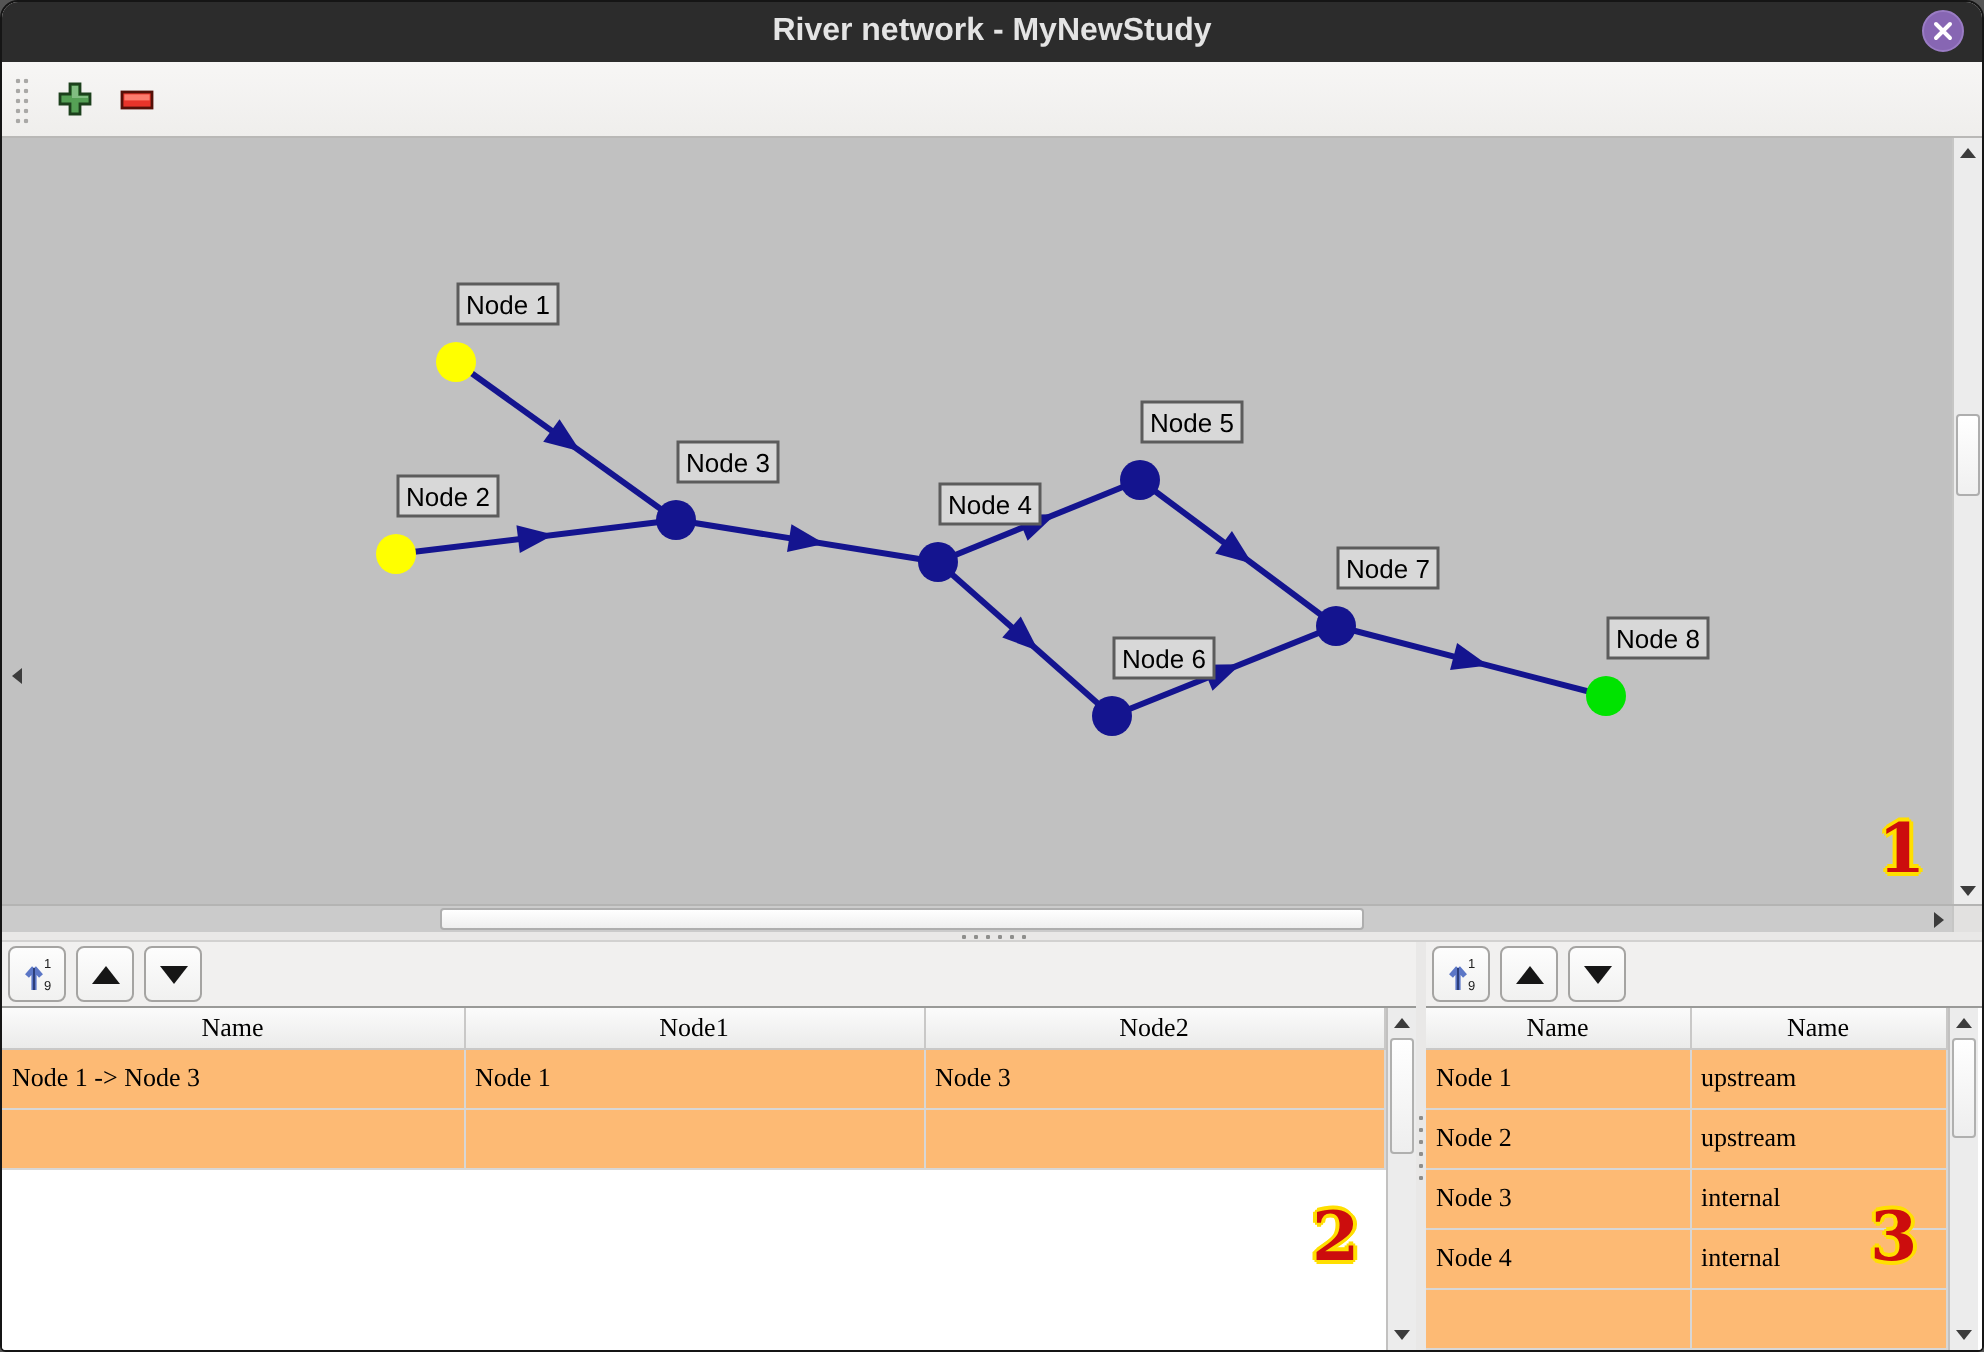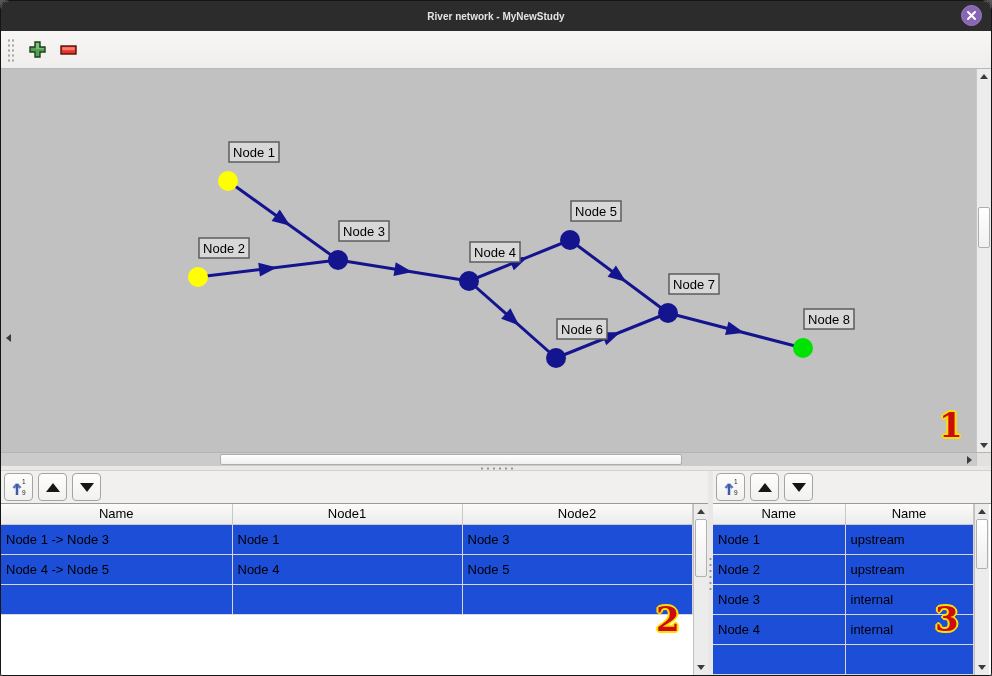--- a/index.html
+++ b/index.html
@@ -7,21 +7,21 @@
   .window {
     position:relative; width:992px; height:676px;
     border:1px solid #151515; border-radius:9px 9px 3px 3px;
     overflow:hidden; background:#f2f1f0; display:flex; flex-direction:column;
   }
   
   .titlebar {
     height:30px; background:#2c2c2c; flex:0 0 30px;
     display:flex; align-items:center; justify-content:center; position:relative;
   }
-  .titlebar .title { color:#e4e4e4; font-size:10px; font-weight:bold; }
+  .titlebar .title { color:#e4e4e4; font-size:16px; font-weight:bold; }
   .close-btn {
     position:absolute; right:9px; top:4px; width:21px; height:21px;
     border-radius:50%; background:#8766b3; border:1px solid #9a7cc4;
     display:flex; align-items:center; justify-content:center; cursor:pointer; padding:0;
   }
   
   .toolbar {
     height:38px; flex:0 0 38px; background:linear-gradient(#f7f6f5,#efeeec);
     border-bottom:1px solid #b9b8b6; display:flex; align-items:center; padding-left:6px;
   }
@@ -66,27 +66,27 @@
     background-image:radial-gradient(circle, #8f8f8d 1px, transparent 1.2px); background-size:3px 6px; }
   .panel-toolbar { flex:0 0 32px; display:flex; align-items:center; padding-left:3px; background:#f1f0ef; }
   .pt-btn {
     width:29px; height:28px; margin-right:5px; border:1px solid #a5a4a2; border-radius:4px;
     background:linear-gradient(#fdfdfd,#f1f1f0); display:flex; align-items:center; justify-content:center; cursor:pointer;
   }
   .pt-btn .tri-up, .pt-btn .tri-down { border-left-width:7px; border-right-width:7px; }
   .pt-btn .tri-up { border-bottom:9px solid #161616; }
   .pt-btn .tri-down { border-top:9px solid #161616; }
   
-  .table-area { position:relative; flex:1 1 auto; background:#fff; overflow:hidden; border-top:1px solid #9a9a98; }
+  .table-area { position:relative; flex:1 1 auto; background:#fff; overflow:hidden; border-top:1px solid #9a9a98;font-family:Liberation Serif, serif; }
   table.grid { border-collapse:collapse; table-layout:fixed; font-size:13px; color:#000; background:#fff; }
   table.grid th {
     height:20px; font-weight:normal; text-align:center; font-size:13px;
     background:linear-gradient(#fbfbfb,#ebebea); border:1px solid #c9c8c7; border-top:none;
   }
-  table.grid td { height:30px; border:1px solid #d8d7d6; padding:0 5px; background:#1d4ed8; white-space:nowrap; overflow:hidden; }
+  table.grid td { height:30px; border:1px solid #d8d7d6; padding:0 5px; background:#fdba74; white-space:nowrap; overflow:hidden; }
   table.grid tr td:first-child, table.grid th:first-child { border-left:none; }
   .tbl-scroll { position:absolute; top:0; bottom:0; width:15px; background:#ececec; border-left:1px solid #c2c1c0; }
   .tbl-thumb { position:absolute; left:1px; right:1px; top:15px; height:58px;
     background:linear-gradient(#ffffff,#eeeeee); border:1px solid #b0b0af; border-radius:2px; }
   
   .statusbar { flex:0 0 22px; background:#efeeec; border-top:1px solid #cfcecd; position:relative; }
   
   .annotation {
     position:absolute; font-family:"DejaVu Serif", serif; font-weight:bold; font-size:34px; line-height:1;
     color:#cc0d0d; z-index:30; pointer-events:none;
@@ -247,25 +247,20 @@
                 <th>Node2</th>
               </tr>
             </thead>
             <tbody>
               <tr>
                 <td>Node 1 -&gt; Node 3</td>
                 <td>Node 1</td>
                 <td>Node 3</td>
               </tr>
               <tr>
-                <td>Node 4 -&gt; Node 5</td>
-                <td>Node 4</td>
-                <td>Node 5</td>
-              </tr>
-              <tr>
                 <td>&nbsp;</td>
                 <td>&nbsp;</td>
                 <td>&nbsp;</td>
               </tr>
             </tbody>
           </table>
         <div class="tbl-scroll" style="right:0;">
           <div class="sb-arrow" style="top:0;">
               <span class="tri-up"></span>
             </div>

